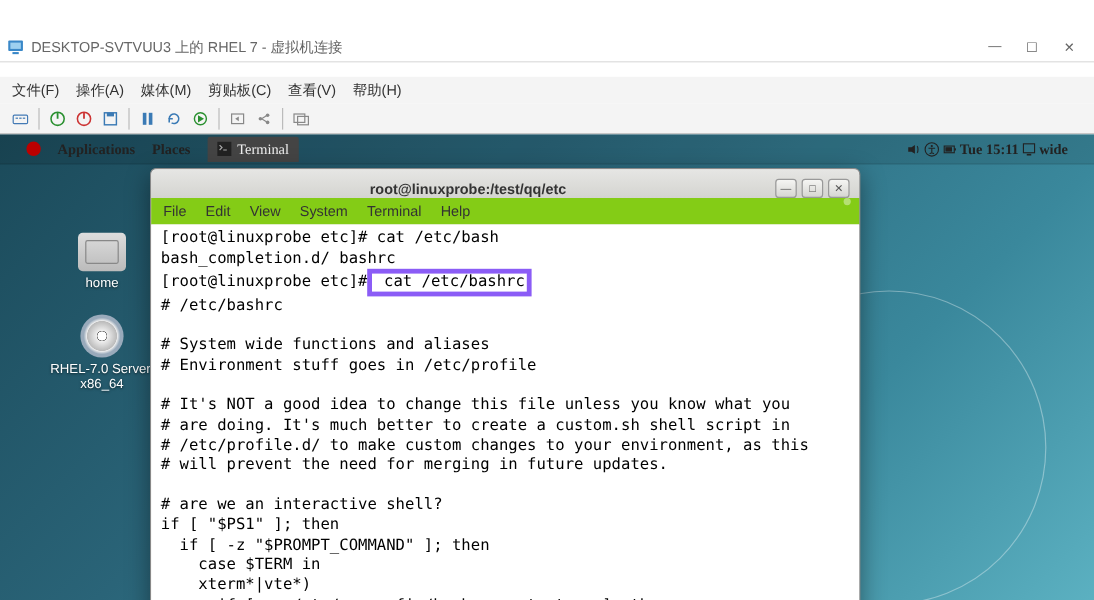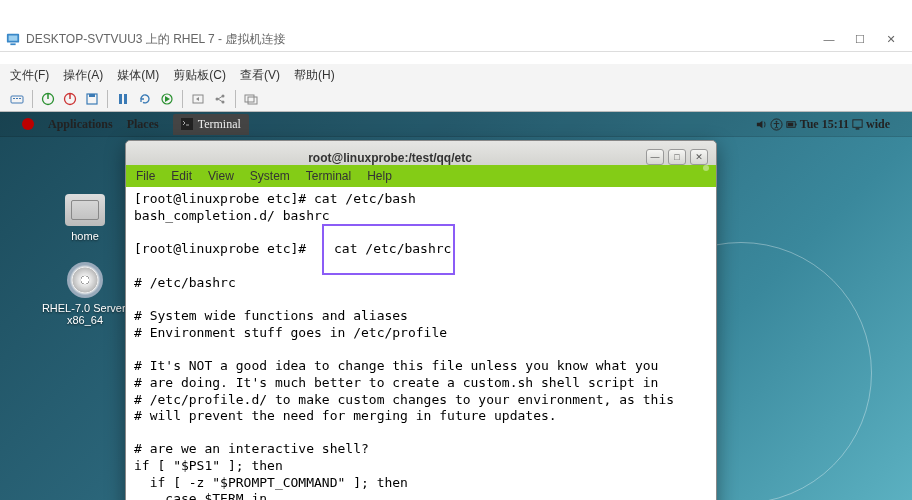--- a/index.html
+++ b/index.html
@@ -42,21 +42,21 @@
   .disc-ic { width: 36px; height: 36px; border-radius: 50%; background: radial-gradient(circle,#fff 14%,#555 16%,#eee 18%,#bbb 48%,#eee 50%,#9ab 60%); }
   
   
   .term-window { position: absolute; left: 125px; top: 28px; width: 592px; background: #e8e8e6; border: 1px solid #888; border-radius: 5px; box-shadow: 0 6px 20px rgba(0,0,0,.4); }
   .term-title { height: 24px; display: flex; align-items: flex-end; padding: 0 8px; background: linear-gradient(#e6e6e4,#d4d4d0); border-radius: 5px 5px 0 0; }
   .term-title-text { flex:1; text-align:center; font-weight:bold; color:#333; font-size:12px; }
   .term-ctrl { display:flex; gap:4px; }
   .term-ctrl span { width:18px; height:16px; background:linear-gradient(#f5f5f3,#d6d6d2); border:1px solid #999; border-radius:3px; display:flex; align-items:center; justify-content:center; font-size:9px; color:#555;}
   .term-menu { height: 22px; display: flex; align-items: center; padding: 0 10px; gap: 16px; background: #84cc16; color: #333; font-size: 12px; }
   .term-body { background: #fff; padding: 4px 8px 8px 8px; font-family: "DejaVu Sans Mono","Courier New",monospace; font-size: 13px; line-height: 1.28; color: #000; white-space: pre; border-radius: 0 0 5px 5px; }
-  .hl-box { border: 2px solid #8b5cf6; padding: 16px 2px; display:inline-block; line-height: 1.15; margin-left: 16px;}
+  .hl-box { border: 4px solid #8b5cf6; padding: 0 2px; display:inline-block; line-height: 1.15;}
 </style>
 </head>
 <body>
 
 <div class="vm-titlebar">
   <svg class="vm-icon" viewBox="0 0 16 16">
       <rect x="1" y="2" width="14" height="10" rx="1" fill="#3a88c8"></rect>
       <rect x="3" y="4" width="10" height="6" fill="#9dd0f0"></rect>
       <rect x="5" y="13" width="6" height="2" fill="#3a88c8"></rect>
     </svg>

